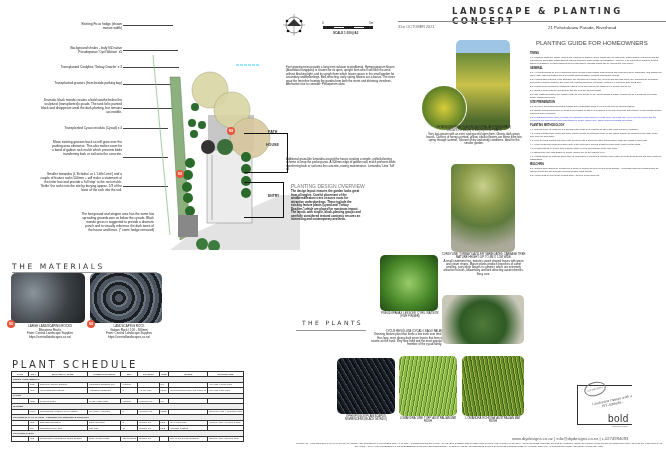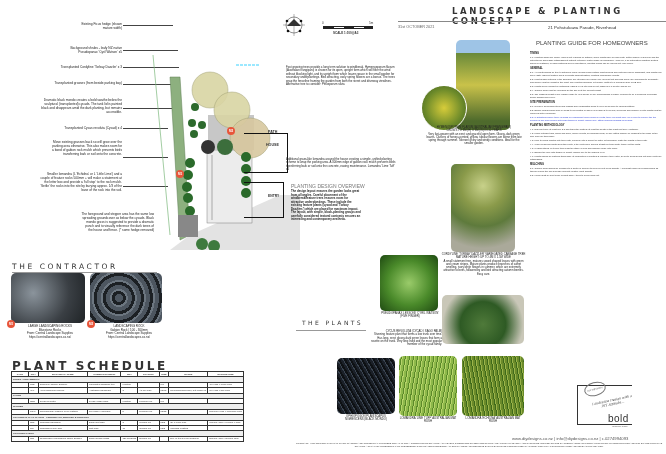--- a/index.html
+++ b/index.html
@@ -107,40 +107,40 @@
 <div class="abs" style="left:266px;top:143px;font-size:3.6px;font-weight:bold">HOUSE</div>
 <div class="abs" style="left:244px;top:182px;width:40px;height:36px;border:1.2px solid #111;border-left:none"></div>
 <div class="abs" style="left:268px;top:194px;font-size:3.4px;font-weight:bold">ENTRY</div>
 
 <div class="abs tiny" style="left:286px;top:66px;width:112px;font-size:2.9px;line-height:3.4px">Fast growing trees provide a long term solution to windbreak. Hymenosporum flavum (Australian frangipani) is chosen for its open, upright form which will filter the wind without blocking light, and its upright form which leaves space in the small garden for secondary underplantings. Bird attracting, early spring flowers are a bonus. The trees wrap the fenceline framing the garden from both the street and driveway viewlines. Alternative tree to consider: Pittosporum silvia</div>
 <div class="abs tiny" style="left:286px;top:158px;width:112px;font-size:2.9px;line-height:3.4px">Additional grass-like lomandra around the house creating a simple, unified planting scheme to wrap the parking area. A 300mm edge of gabion rock mulch prevents birds transferring bark or soil onto the concrete, easing maintenance. Lomandra 'Lime Tuff' x6</div>
 
 <div class="abs" style="left:291px;top:183px;font-size:5px;color:#777">PLANTING DESIGN OVERVIEW</div>
 <div class="abs tiny" style="left:291px;top:190px;width:70px;font-weight:bold;font-size:2.9px;line-height:3.5px">The design layout ensures the garden looks great from all angles. Careful placement of the windbreak/feature trees ensures room for attractive underplantings. These include the existing feature plants (cycad and 'Torbay Dazzlers') which are placed for maximum impact. The layout, with simple, block-planting groups and carefully considered textural contrasts ensures an interesting and contemporary aesthetic.</div>
 
-<div class="abs title" style="left:12px;top:262px;font-size:7.5px;font-weight:normal;letter-spacing:2.6px">THE CONTRACTOR</div>
+<div class="abs title" style="left:12px;top:262px;font-size:7.5px;font-weight:normal;letter-spacing:2.6px">THE MATERIALS</div>
 <div class="abs hr" style="left:12px;top:272px;width:145px"></div>
 <div class="abs photo" style="left:11px;top:273px;width:74px;height:50px;background:radial-gradient(circle at 30% 40%,#8b949c,#3a3f44 60%,#1f2326)"></div>
 <div class="abs photo" style="left:90px;top:273px;width:72px;height:50px;background:repeating-radial-gradient(circle at 40% 50%,#4d5660 0 4px,#1c2024 4px 7px,#6c7680 7px 9px)"></div>
 <div class="abs badge" style="left:7px;top:320px">M1</div>
 <div class="abs badge" style="left:87px;top:320px">M2</div>
 <div class="abs sec" style="left:14px;top:325px;width:72px;font-size:3px;line-height:3.5px">
   <div>LARGE LANDSCAPING ROCKS</div>
   <div>Bluestone Rocks</div>
   <div>From: Central Landscape Supplies</div>
   <div>https://centrallandscapes.co.nz/</div>
 </div>
 <div class="abs sec" style="left:93px;top:325px;width:72px;font-size:3px;line-height:3.5px">
   <div>LANDSCAPING ROCK</div>
   <div>Gabion Rock | 100 - 300mm</div>
   <div>From: Central Landscape Supplies</div>
   <div>https://centrallandscapes.co.nz/</div>
 </div>
 
-<div class="abs title" style="left:12px;top:359px;font-size:12px;font-weight:bold;letter-spacing:2.6px">PLANT SCHEDULE</div>
+<div class="abs title" style="left:12px;top:359px;font-size:10px;font-weight:normal;letter-spacing:2.6px">PLANT SCHEDULE</div>
 <div class="abs" style="left:11px;top:371px;width:233px">
 <table>
   <thead>
         <tr>
     <th style="width:18px">TYPE</th>
     <th style="width:10px">KEY</th>
     <th style="width:50px">BOTANICAL NAME</th>
     <th style="width:34px">COMMON NAME(S)</th>
     <th style="width:16px">QTY</th>
     <th style="width:22px">SPACING</th>

